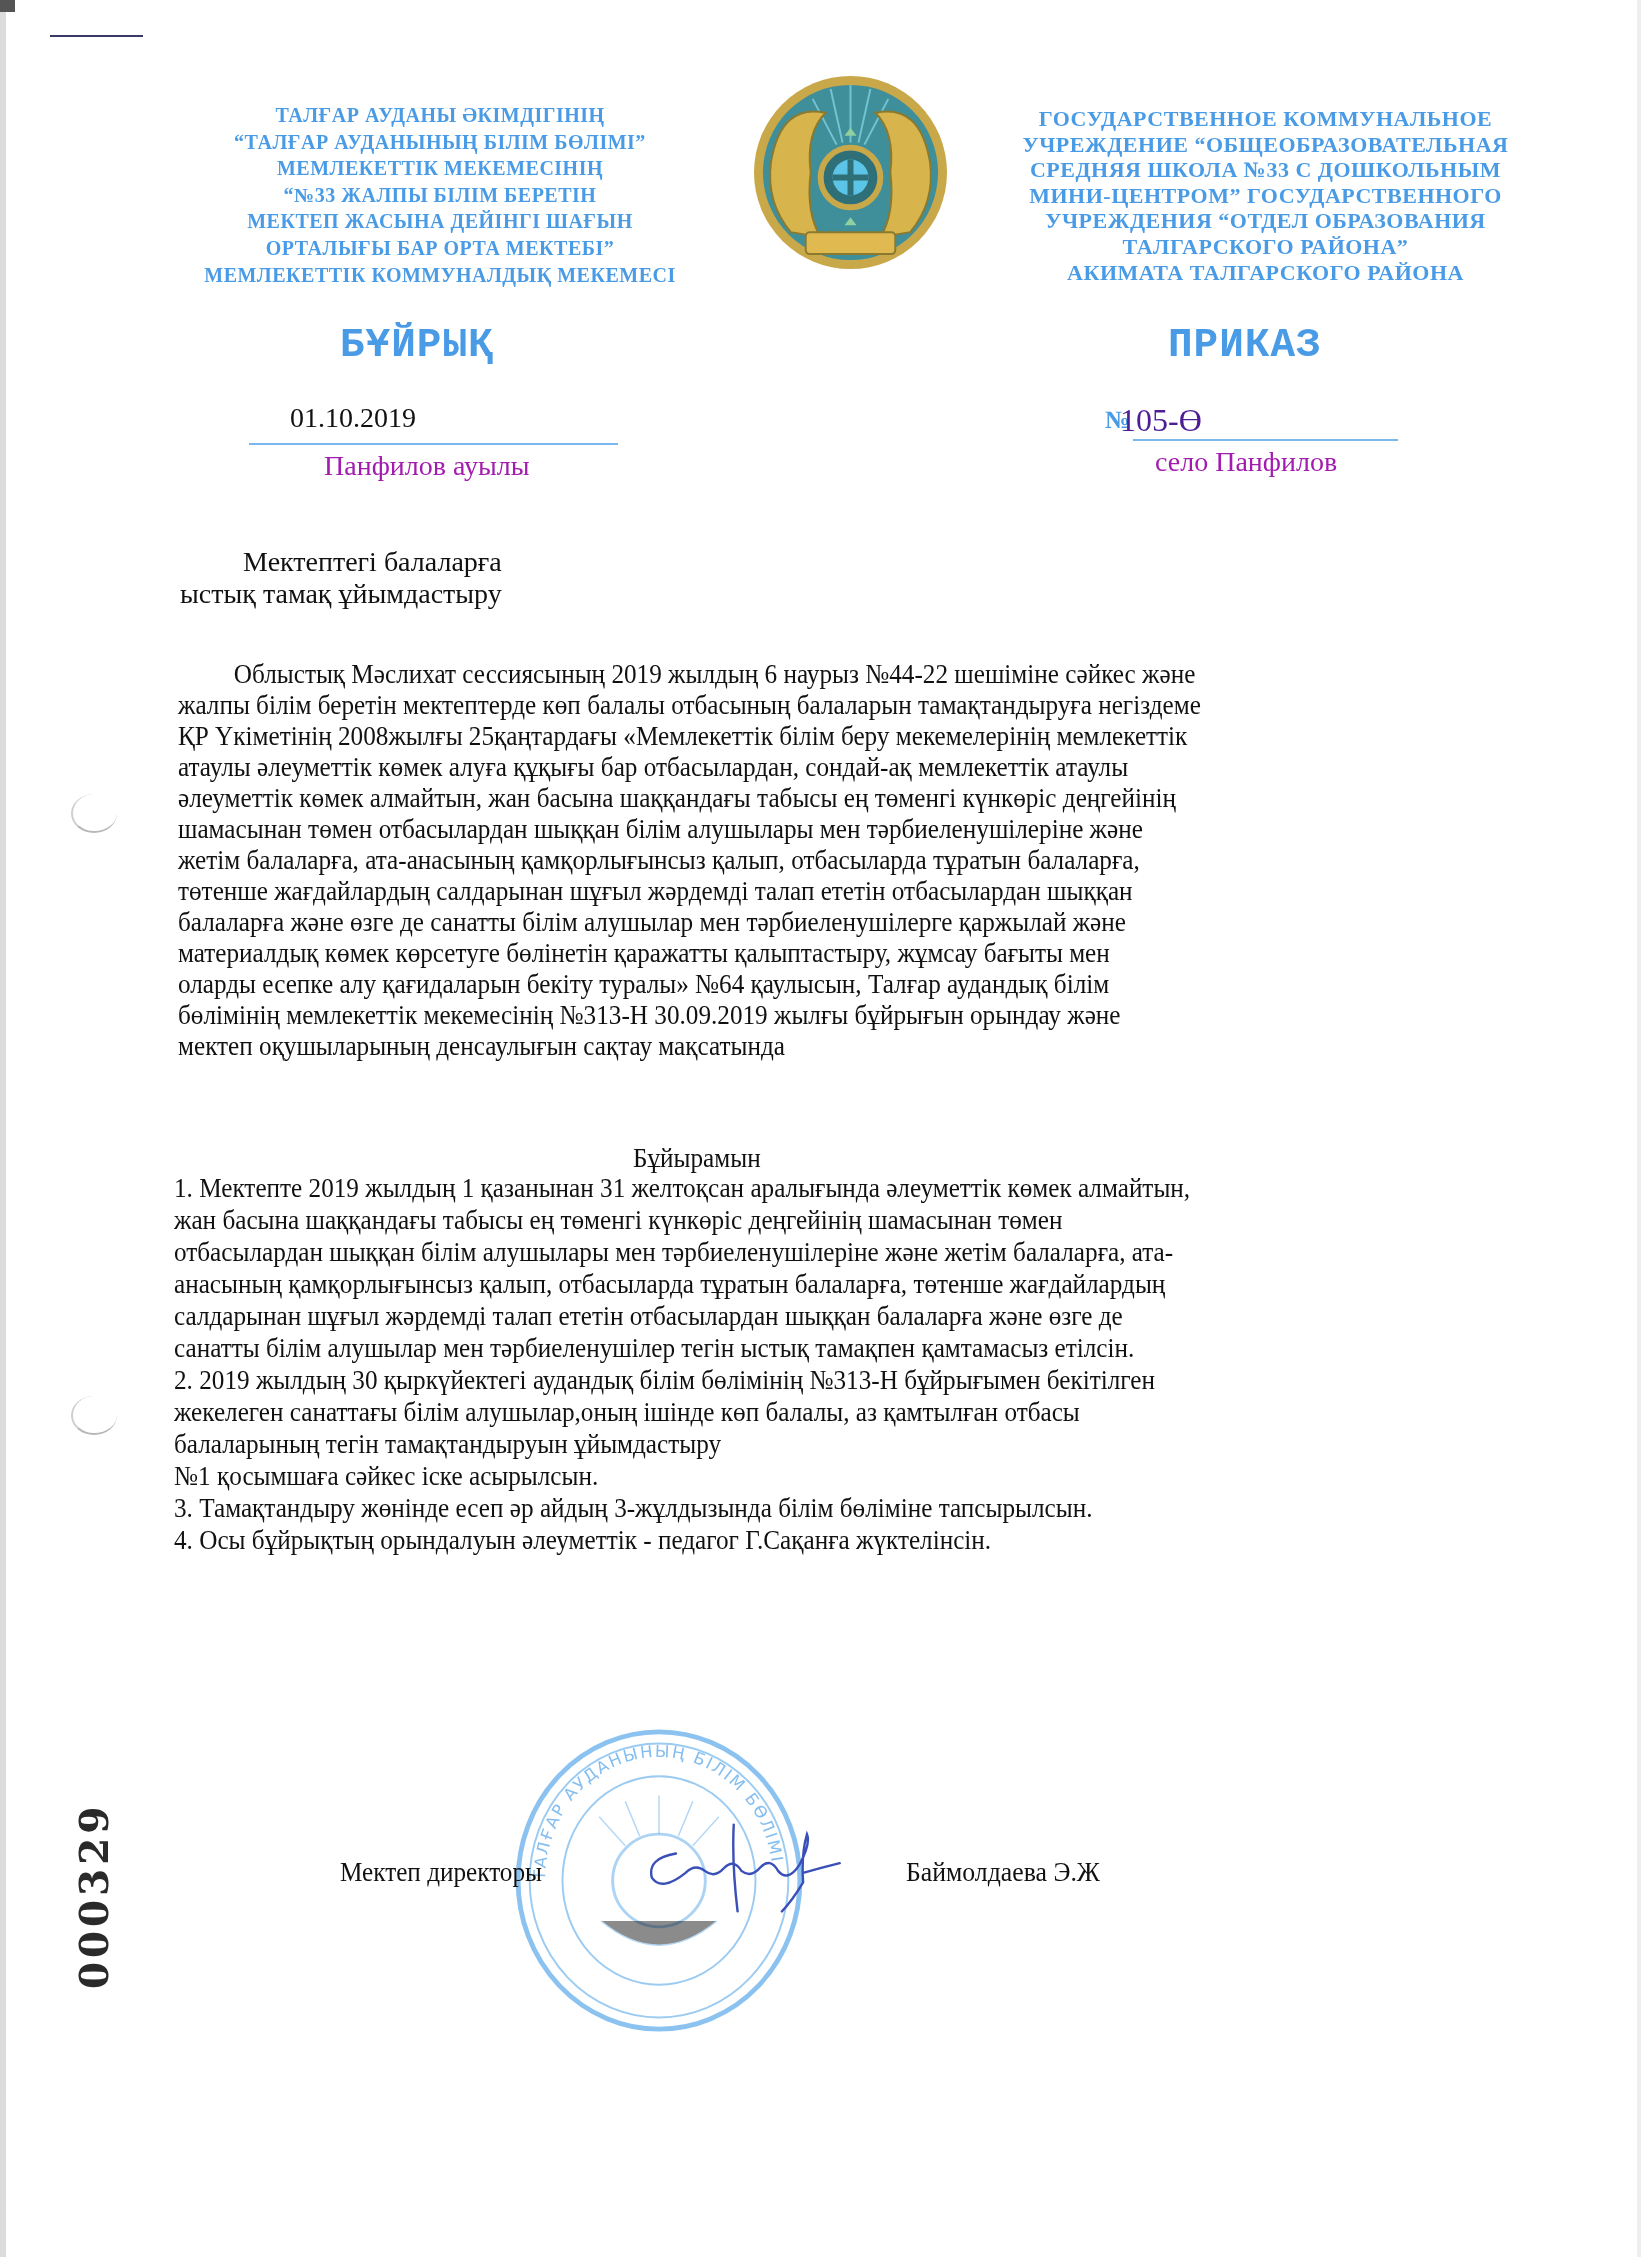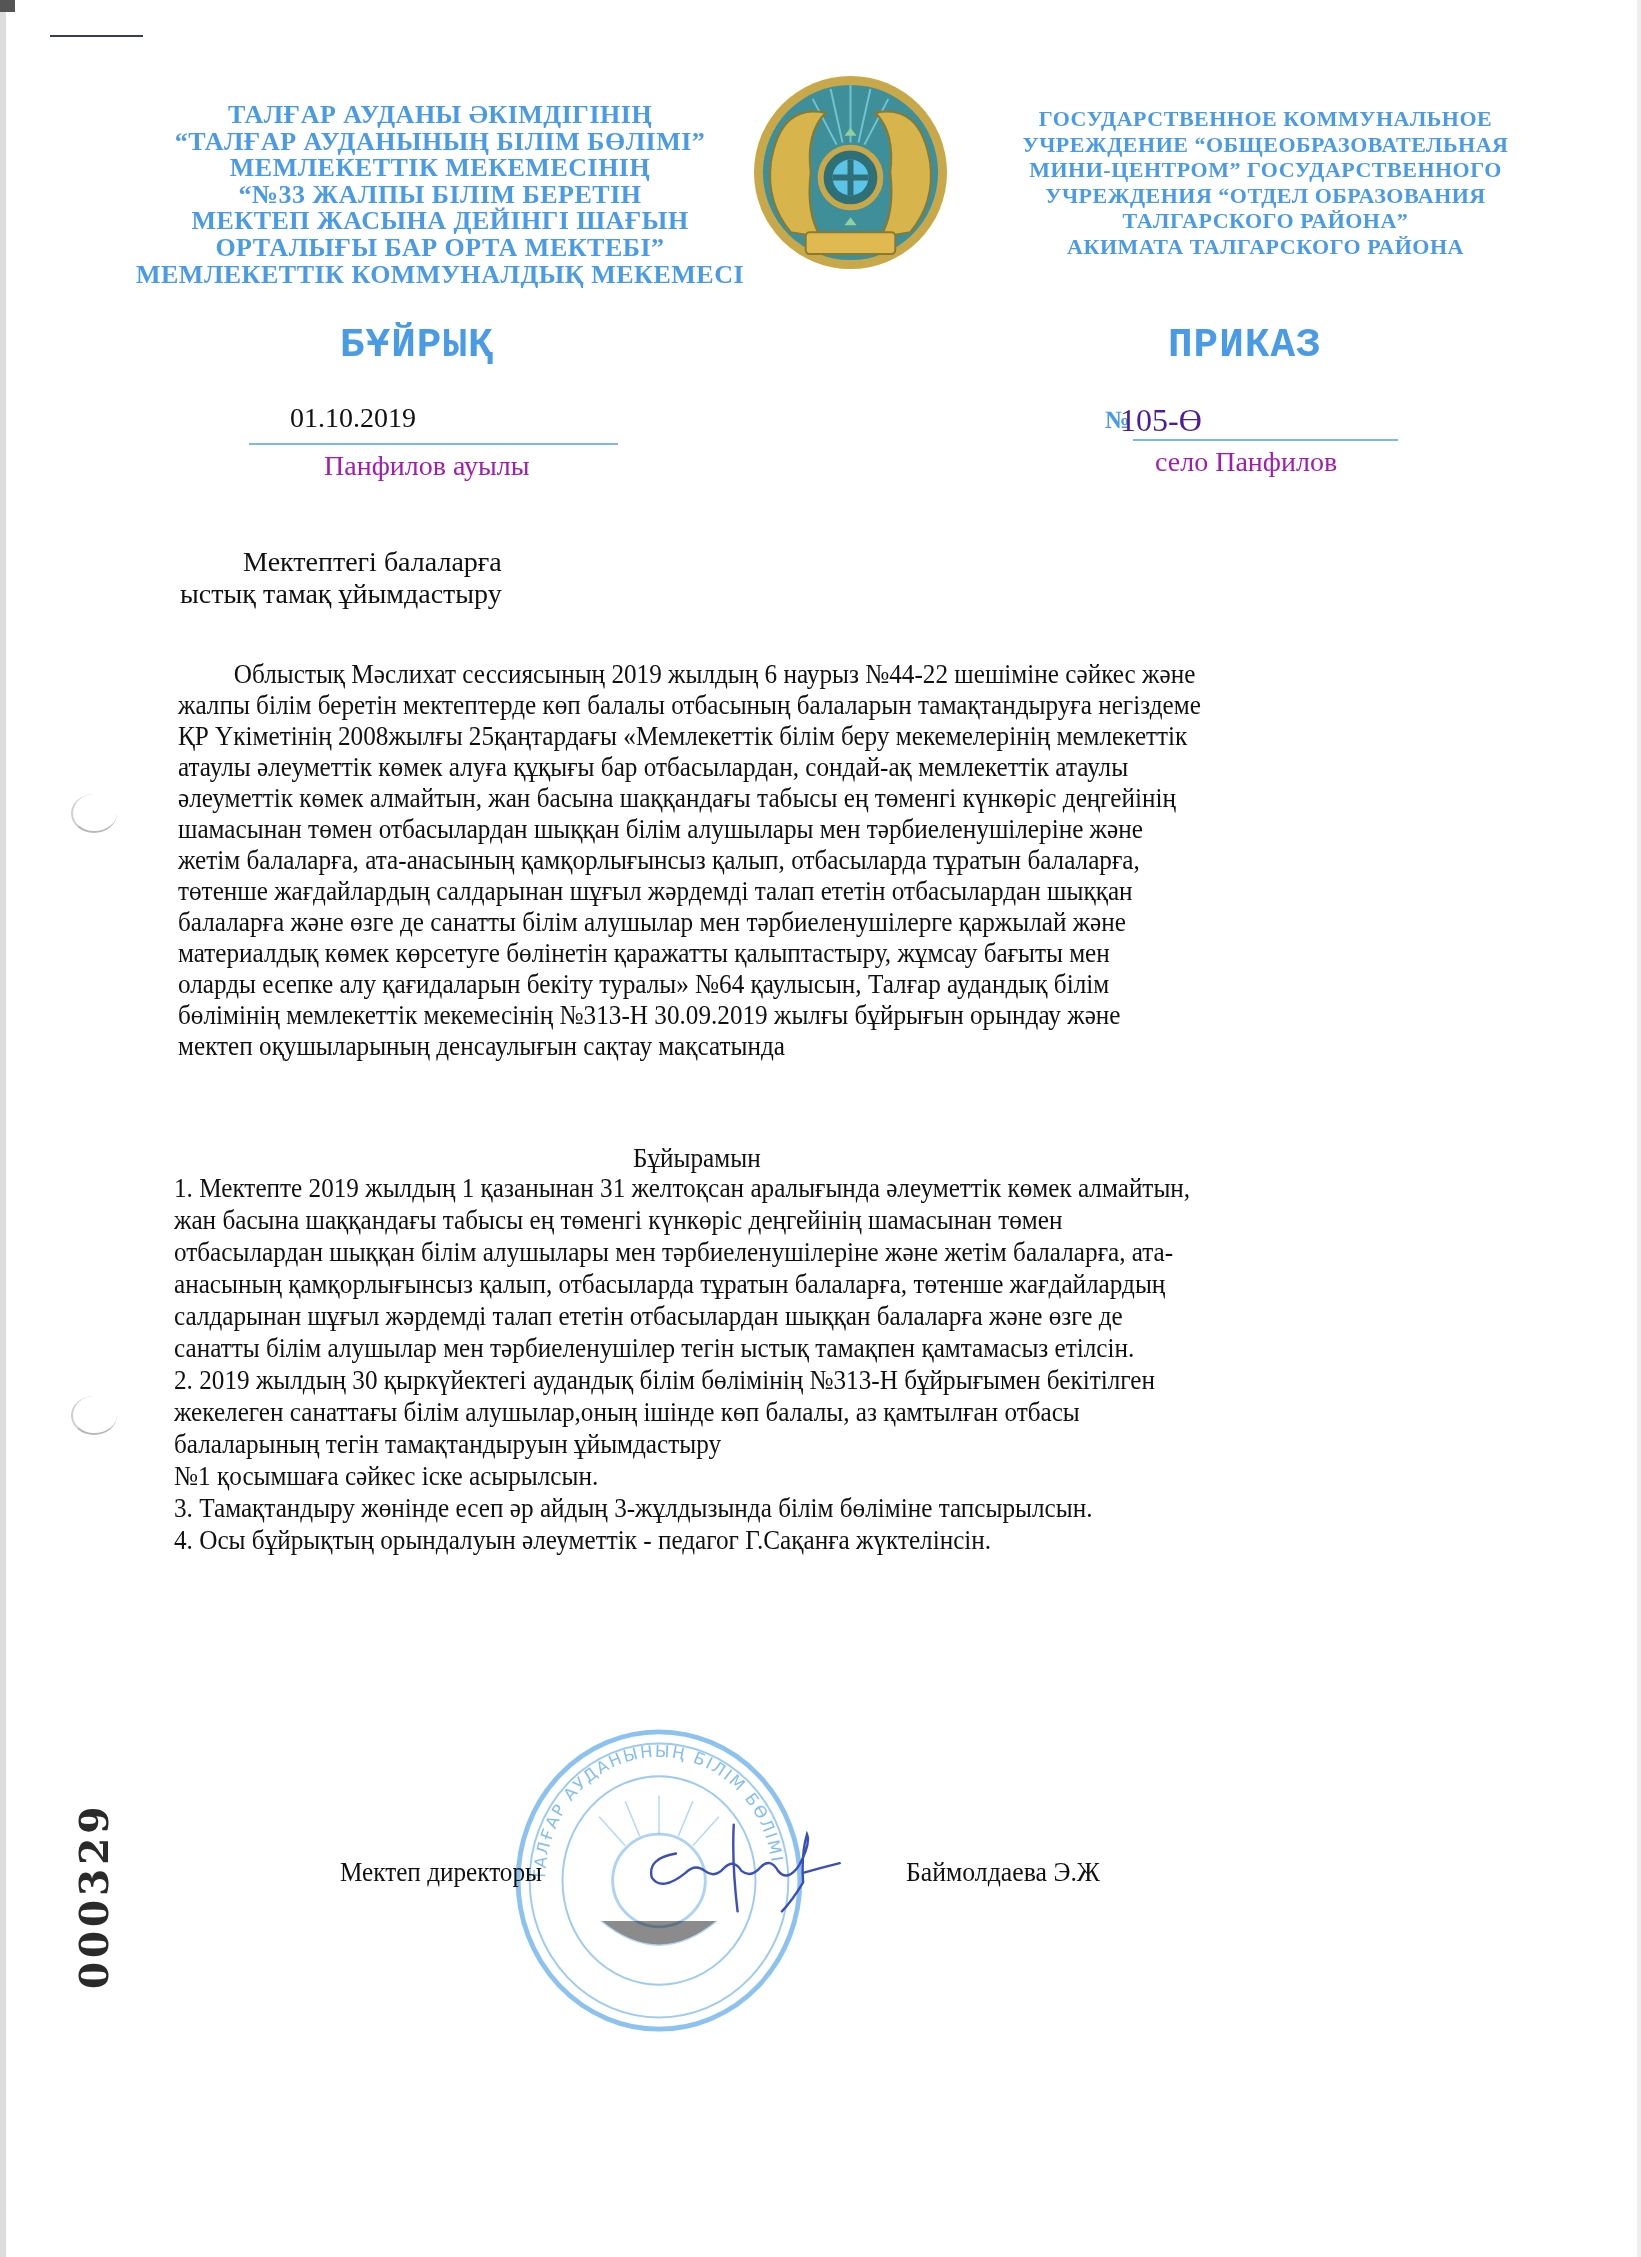--- a/index.html
+++ b/index.html
@@ -5,21 +5,21 @@
   html, body { margin: 0; padding: 0; background: #fff; }
   body { width: 1641px; height: 2257px; position: relative; overflow: hidden;
          font-family: "Liberation Serif", "DejaVu Serif", serif; color: #111; }
   .scan-edge-left { position: absolute; left: 0; top: 0; width: 5.8px; height: 2257px; background: #dcdcdc; }
   .scan-edge-right { position: absolute; right: 0; top: 0; width: 3.9px; height: 2257px; background: #eeeeee; }
   .corner-mark { position: absolute; left: 0; top: 0; width: 15.4px; height: 11.6px; background: #555; }
   .scan-line { position: absolute; left: 50px; top: 35px; width: 93px; height: 1.9px; background: #3a3a66; }
 
   .hdr { position: absolute; color: #4a9be6; font-weight: bold; text-align: center;
          font-family: "Liberation Serif", serif; letter-spacing: 0.5px; }
-  .hdr-kz { left: 126px; top: 102px; width: 628px; font-size: 26px; line-height: 26.6px; }
+  .hdr-kz { left: 126px; top: 102px; width: 628px; font-size: 20px; line-height: 26.6px; }
   .hdr-ru { left: 966px; top: 106px; width: 599px; font-size: 22px; line-height: 25.6px; }
   .hdr .line { display: block; white-space: nowrap; }
 
   .emblem { position: absolute; left: 751px; top: 73px; width: 199px; height: 199px; }
 
   .title { position: absolute; color: #4a9be6; font-weight: bold; font-size: 41px; letter-spacing: 1px;
            font-family: Liberation Mono, monospace; }
   .title-kz { left: 340px; top: 322px; }
   .title-ru { left: 1168px; top: 322px; }
 
@@ -94,20 +94,21 @@
   <circle cx="100" cy="105" r="30" fill="#2e6f78" stroke="#c9a84a" stroke-width="6"></circle>
   <circle cx="100" cy="105" r="18" fill="#5cc4e6"></circle>
   <path d="M100 87 L100 123 M82 105 L118 105" stroke="#2e6f78" stroke-width="6"></path>
   <rect x="55" y="160" width="90" height="22" rx="4" fill="#e0ba50" stroke="#8a7a30" stroke-width="2"></rect>
   <path d="M100 55 l6 8 h-12z M100 145 l6 8 h-12z" fill="#8fd0a0"></path>
 </svg>
 
 <div class="hdr hdr-ru">
   <span class="line">ГОСУДАРСТВЕННОЕ КОММУНАЛЬНОЕ</span>
   <span class="line">УЧРЕЖДЕНИЕ “ОБЩЕОБРАЗОВАТЕЛЬНАЯ</span>
+  <span class="line">СРЕДНЯЯ ШКОЛА №33 С ДОШКОЛЬНЫМ</span>
   <span class="line">МИНИ-ЦЕНТРОМ” ГОСУДАРСТВЕННОГО</span>
   <span class="line">УЧРЕЖДЕНИЯ “ОТДЕЛ ОБРАЗОВАНИЯ</span>
   <span class="line">ТАЛГАРСКОГО РАЙОНА”</span>
   <span class="line">АКИМАТА ТАЛГАРСКОГО РАЙОНА</span>
 </div>
 
 <div class="title title-kz">БҰЙРЫҚ</div>
 <div class="title title-ru">ПРИКАЗ</div>
 
 <div class="date">01.10.2019</div>

